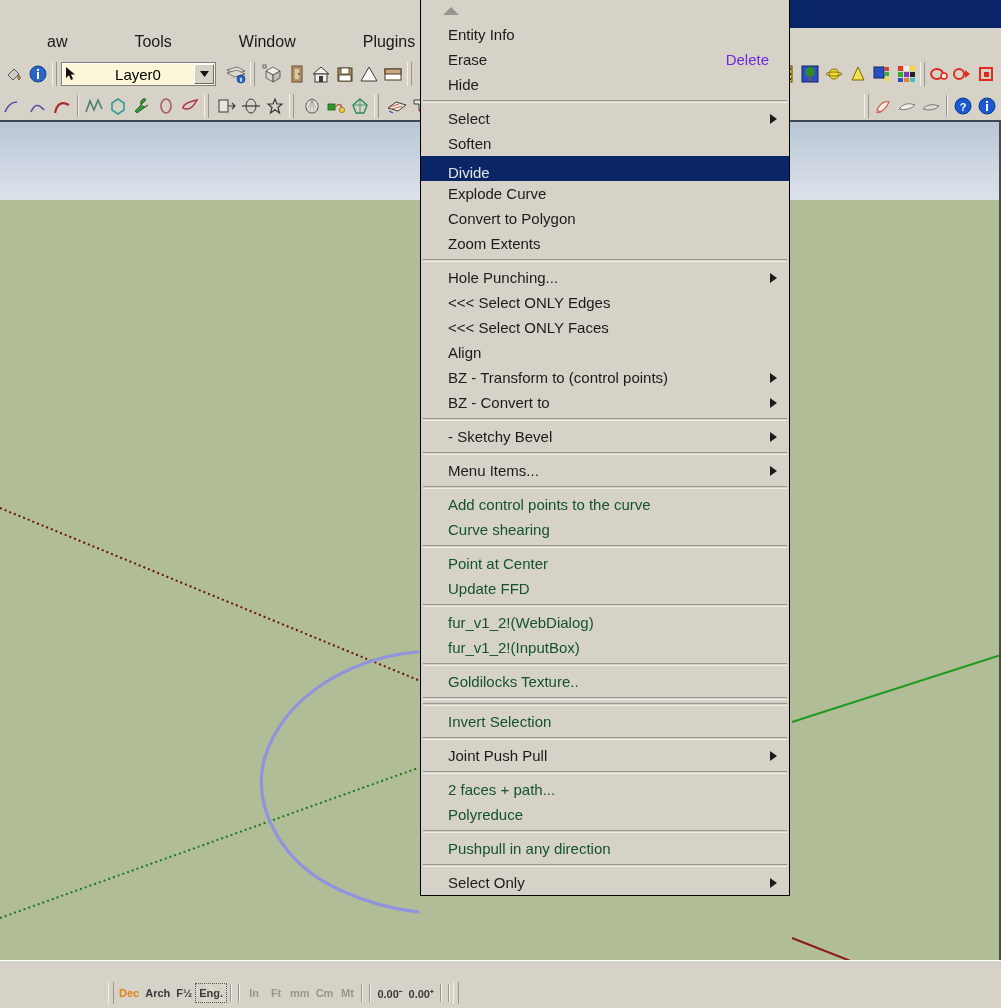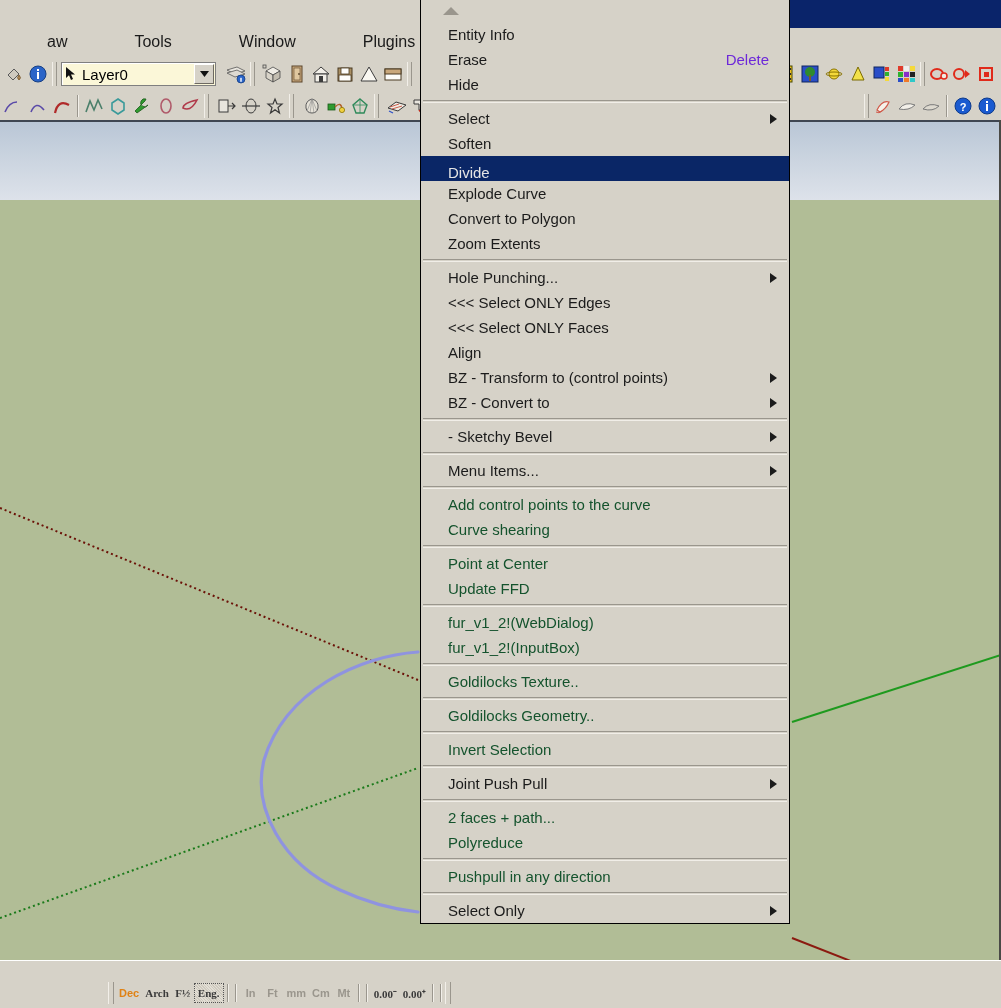--- a/index.html
+++ b/index.html
@@ -64,20 +64,21 @@
 
   
   .toolbar-row {
     position: absolute;
     left: 0;
     width: 1001px;
     background: #d6d2c8;
     display: flex;
     align-items: center;
     box-sizing: border-box;
+    text-align: center;
   }
   #toolbar-row1 { top: 56px; height: 36px; }
   #toolbar-row2 { top: 92px; height: 28px; }
 
   .tb-group {
     display: flex;
     align-items: center;
     height: 100%;
     padding: 0 2px;
   }
@@ -225,21 +226,21 @@
   }
   .bb-btn.dim { color: #9a968d; }
   .bb-sep {
     width: 2px; height: 18px;
     border-left: 1px solid #9a968d;
     border-right: 1px solid #f2efe9;
     box-sizing: border-box;
     margin: 0 3px;
   }
   .bb-orange { color: #e08214; }
-  .bb-dark { color: #3a3a3a; font-family: Liberation Serif, serif; }
+  .bb-dark { color: #3a3a3a; }
 
   
   #ctxmenu {
     position: absolute;
     left: 420px;
     top: 0px;
     width: 370px;
     background: #d6d2c8;
     border: 1px solid #000000;
     border-top: none;
@@ -755,23 +756,20 @@
           <span class="lbl">fur_v1_2!(WebDialog)</span>
         </div>
         <div class="ctx-item disabled">
           <span class="lbl">fur_v1_2!(InputBox)</span>
         </div>
         <div class="ctx-sep"></div>
         <div class="ctx-item disabled">
           <span class="lbl">Goldilocks Texture..</span>
         </div>
         <div class="ctx-sep"></div>
-        <div class="ctx-item disabled">
-          <span class="lbl">Goldilocks Geometry..</span>
-        </div>
         <div class="ctx-sep"></div>
         <div class="ctx-item disabled">
           <span class="lbl">Invert Selection</span>
         </div>
         <div class="ctx-sep"></div>
         <div class="ctx-item">
           <span class="lbl">Joint Push Pull</span>
           <span class="sub-arrow"></span>
         </div>
         <div class="ctx-sep"></div>

